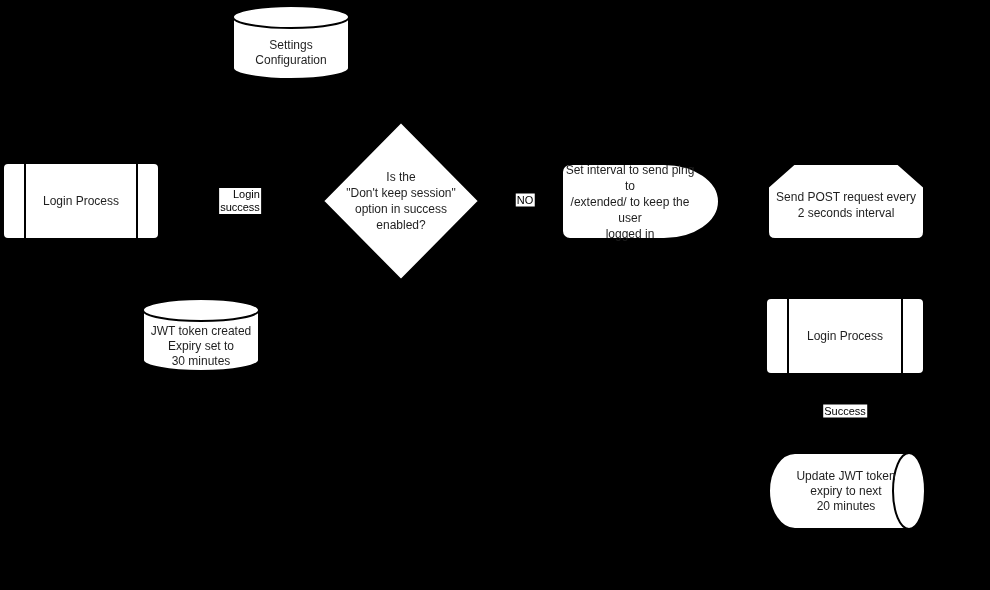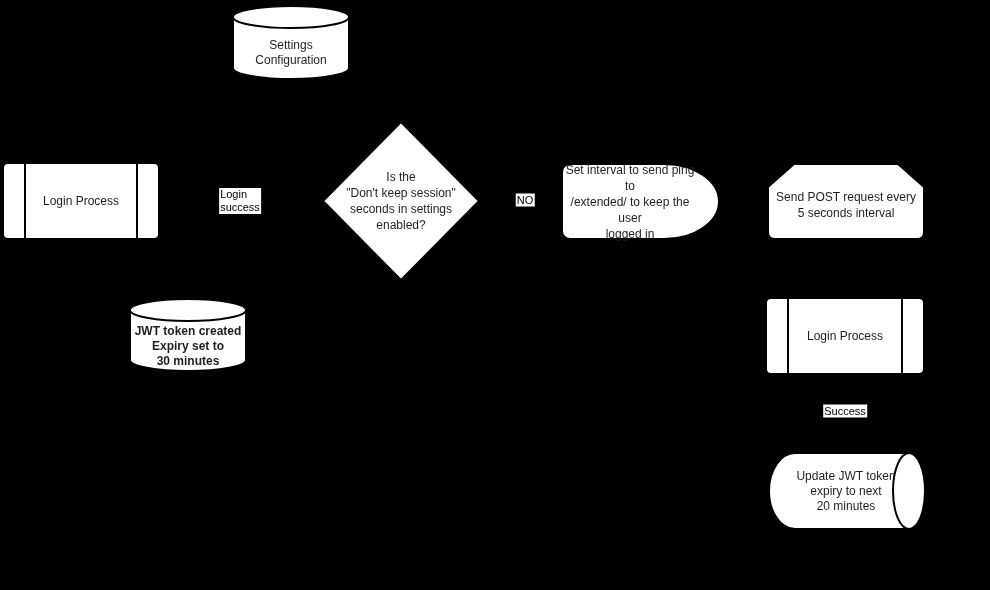--- a/index.html
+++ b/index.html
@@ -22,21 +22,21 @@
   .sl{fill:none;stroke:var(--shape-stroke);stroke-width:2;}
   .node-label{
     position:absolute;display:flex;align-items:center;justify-content:center;
     text-align:center;white-space:pre-line;
     font-size:12px;line-height:16px;color:var(--text-color);
   }
   .cyl-label{line-height:15px;}
   .edge-label{
     position:absolute;transform:translate(-50%,-50%);
     background:var(--label-bg);color:#000;
-    font-size:11px;line-height:13px;text-align:left;white-space:pre-line;
+    font-size:11px;line-height:13px;text-align:right;white-space:pre-line;
     padding:0 1px;
   }
 </style>
 </head>
 <body>
 
 <div id="canvas">
 
   <div class="node" style="left:232px;top:5px;width:118px;height:75px;">
     <svg width="118" height="75" viewBox="0 0 118 75">
@@ -58,44 +58,44 @@
 
   <div class="edge-label" style="left:240px;top:201px;">Login
 success</div>
 
   <div class="node" style="left:322px;top:121px;width:158px;height:160px;">
     <svg width="158" height="160" viewBox="0 0 158 160">
       <path class="sf" d="M79,1 L157,80 L79,159 L1,80 Z"></path>
     </svg>
     <div class="node-label" style="left:14px;top:0;width:130px;height:160px;">Is the
 "Don't keep session"
-seconds in settings
+option in success
 enabled?</div>
   </div>
 
   <div class="edge-label" style="left:509px;top:200px;margin-left:16px;">NO</div>
 
   <div class="node" style="left:561px;top:163px;width:158px;height:77px;">
     <svg width="158" height="77" viewBox="0 0 158 77">
       <path class="sf" d="M9,1 H103 A55,37.5 0 0 1 103,76 H9 A8,8 0 0 1 1,68 V9 A8,8 0 0 1 9,1 Z"></path>
     </svg>
     <div class="node-label" style="left:4px;top:0;width:130px;height:77px;">Set interval to send ping to
 /extended/ to keep the user
 logged in</div>
   </div>
 
   <div class="node" style="left:767px;top:163px;width:158px;height:77px;">
     <svg width="158" height="77" viewBox="0 0 158 77">
       <path class="sf" d="M27,1 H131 L157,24 V69 Q157,76 150,76 H8 Q1,76 1,69 V24 Z"></path>
     </svg>
     <div class="node-label" style="left:4px;top:6px;width:150px;height:71px;">Send POST request every
-5 seconds interval</div>
+2 seconds interval</div>
   </div>
 
-  <div class="node" style="left:129px;top:298px;width:118px;height:74px;font-weight:bold;">
+  <div class="node" style="left:142px;top:298px;width:118px;height:74px;">
     <svg width="118" height="74" viewBox="0 0 118 74">
       <path class="sf" d="M1,12 A58,11 0 0 1 117,12 L117,62 A58,11 0 0 1 1,62 Z"></path>
       <path class="sl" d="M1,12 A58,11 0 0 0 117,12"></path>
     </svg>
     <div class="node-label cyl-label" style="left:0;top:24px;width:118px;height:48px;">JWT token created
 Expiry set to
 30 minutes</div>
   </div>
 
   <div class="node" style="left:765px;top:297px;width:160px;height:78px;">

